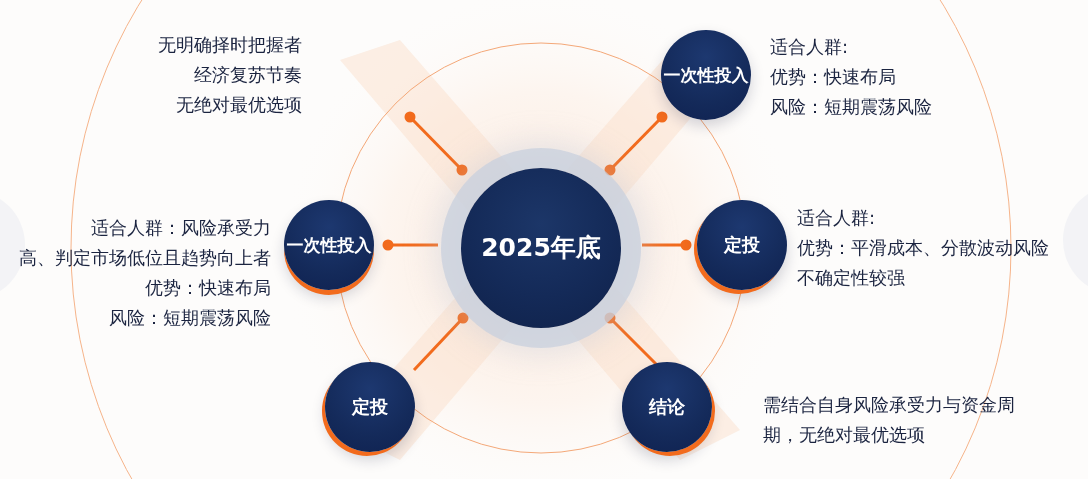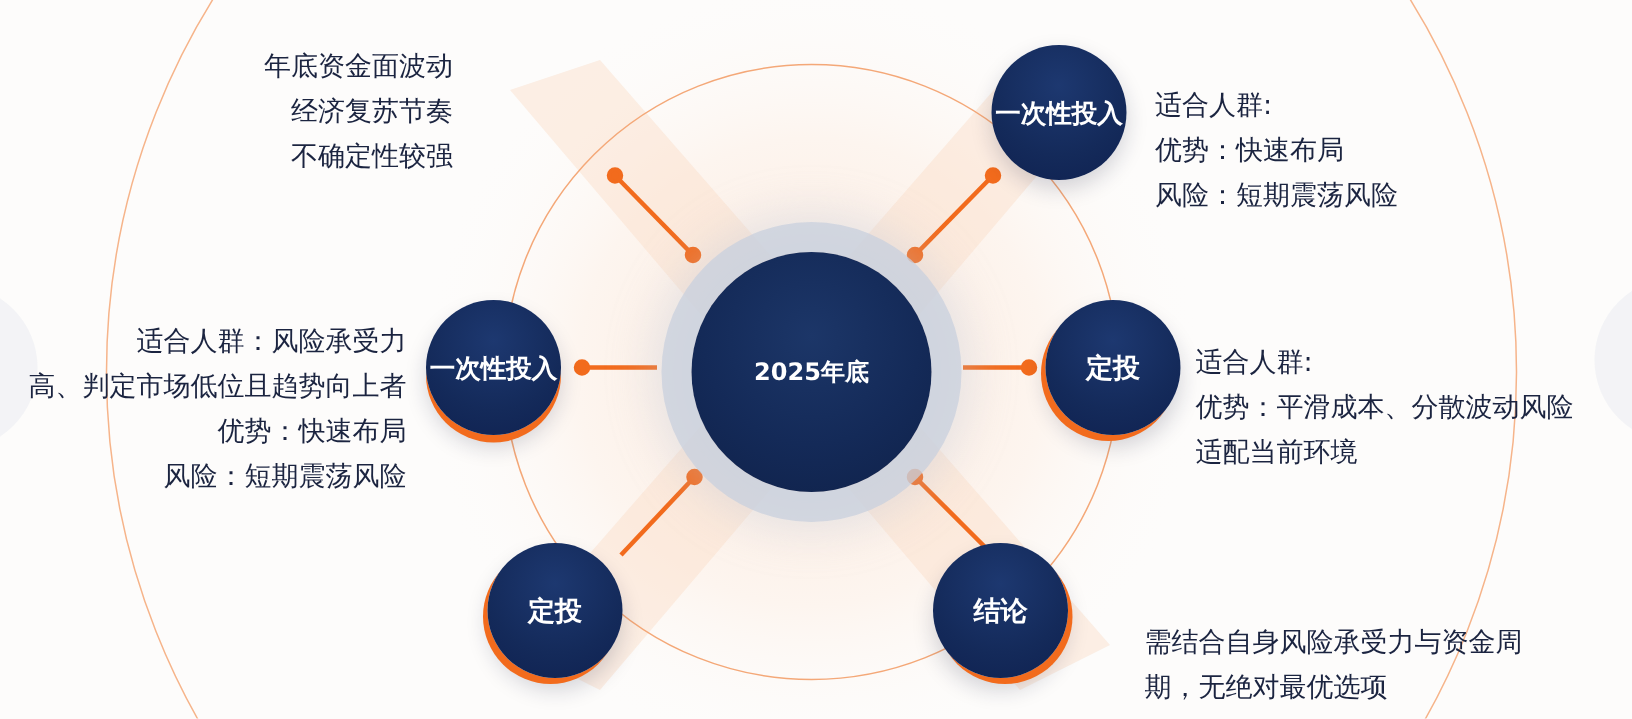--- a/index.html
+++ b/index.html
@@ -11,38 +11,38 @@
   .stage { position:absolute; left:0; top:0; width:1088px; height:479px; }
   svg.bg { position:absolute; left:0; top:0; }
   .center {
     position:absolute; left:461px; top:168px; width:160px; height:160px;
     border-radius:50%;
     background: radial-gradient(circle at 50% 35%, #1c3668 0%, #142a58 55%, #0f2149 100%);
     box-shadow: 0 0 0 20px rgba(200,208,222,0.75), 0 0 30px 26px rgba(190,200,220,0.35);
     display:flex; flex-direction:column; align-items:center; justify-content:center;
     color:#fff; text-align:center;
   }
-  .center .t1 { font-size:16px; font-weight:bold; line-height:32px; letter-spacing:0px; }
+  .center .t1 { font-size:25px; font-weight:bold; line-height:32px; letter-spacing:0px; }
   .center .t2 { font-size:25px; font-weight:bold; line-height:32px; }
   .node {
     position:absolute; width:90px; height:90px; border-radius:50%;
     background: radial-gradient(circle at 50% 30%, #1d3870 0%, #142a5a 60%, #0f2150 100%);
     color:#fff; display:flex; align-items:center; justify-content:center;
     font-weight:bold; font-size:18px; white-space:nowrap;
   }
   .o-left  { box-shadow: -4px 2px 0 0 #f26b1d, 0 6px 14px rgba(20,30,60,0.18); }
   .o-bottom{ box-shadow: 0 5px 0 0 #f26b1d, 0 8px 14px rgba(20,30,60,0.18); }
   .o-bl    { box-shadow: -3px 4px 0 0 #f26b1d, 0 8px 14px rgba(20,30,60,0.18); }
   .o-br    { box-shadow: 3px 4px 0 0 #f26b1d, 0 8px 14px rgba(20,30,60,0.18); }
   .o-none  { box-shadow: 0 6px 14px rgba(20,30,60,0.18); }
   .txt {
     position:absolute; color:#1b2440; font-size:18px; line-height:30px; white-space:nowrap;
   }
   .txt.right { text-align:right; }
-  .txt.left { text-align:left;margin-top:24px; }
+  .txt.left { text-align:left; }
   .txt div { display:block; }
 </style>
 </head>
 <body>
 
 <div class="stage">
 
   <svg class="bg" width="1088" height="479" viewBox="0 0 1088 479">
     <defs>
       <radialGradient id="glow" cx="50%" cy="50%" r="50%">
@@ -88,23 +88,23 @@
 
     <circle cx="-30" cy="245" r="55" fill="#eef0f4" opacity="0.7"></circle>
     <circle cx="1118" cy="240" r="55" fill="#eef0f4" opacity="0.7"></circle>
   </svg>
 
   <div class="center">
     <div class="t1">2025年底</div>
   </div>
 
   <div class="txt right" style="right:786px; top:30px;">
-    <div>年底资金面波动</div>
+    <div>无明确择时把握者</div>
     <div>经济复苏节奏</div>
-    <div>不确定性较强</div>
+    <div>无绝对最优选项</div>
   </div>
 
   <div class="node o-none" style="left:661px; top:30px; font-size:17px;">
     <span>一次性投入</span>
   </div>
   <div class="txt left" style="left:770px; top:32px;">
     <div>适合人群:</div>
     <div>优势：快速布局</div>
     <div>风险：短期震荡风险</div>
   </div>
@@ -118,21 +118,21 @@
     <div>优势：快速布局</div>
     <div>风险：短期震荡风险</div>
   </div>
 
   <div class="node o-bl" style="left:697px; top:200px;">
     <span>定投</span>
   </div>
   <div class="txt left" style="left:797px; top:203px;">
     <div>适合人群:</div>
     <div>优势：平滑成本、分散波动风险</div>
-    <div>适配当前环境</div>
+    <div>不确定性较强</div>
   </div>
 
   <div class="node o-bl" style="left:325px; top:362px;">
     <span>定投</span>
   </div>
 
   <div class="node o-br" style="left:622px; top:362px;">
     <span>结论</span>
   </div>
   <div class="txt left" style="left:763px; top:390px;">

